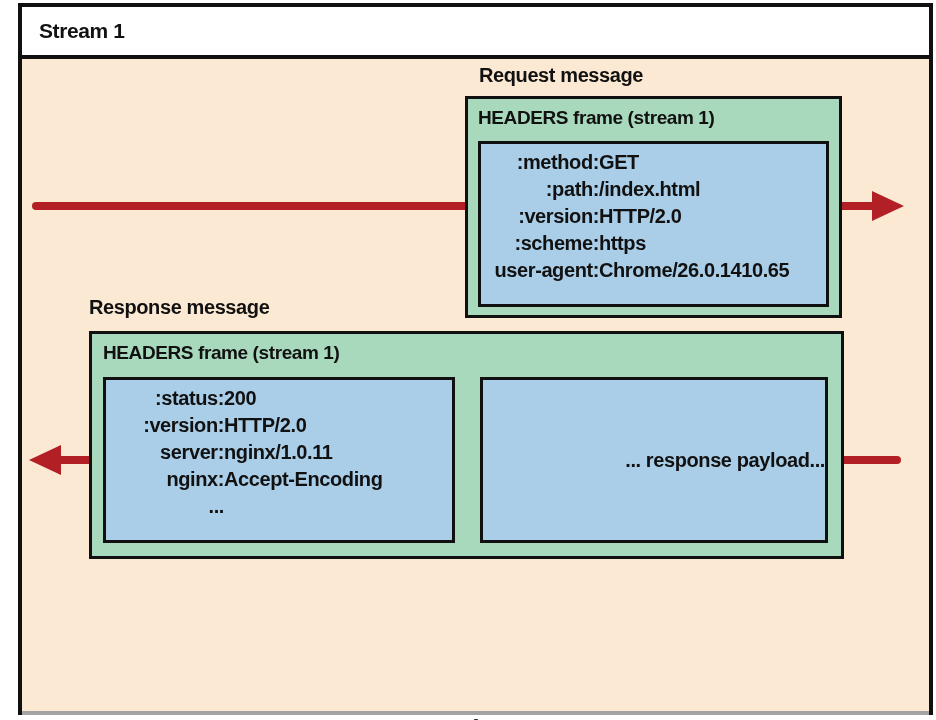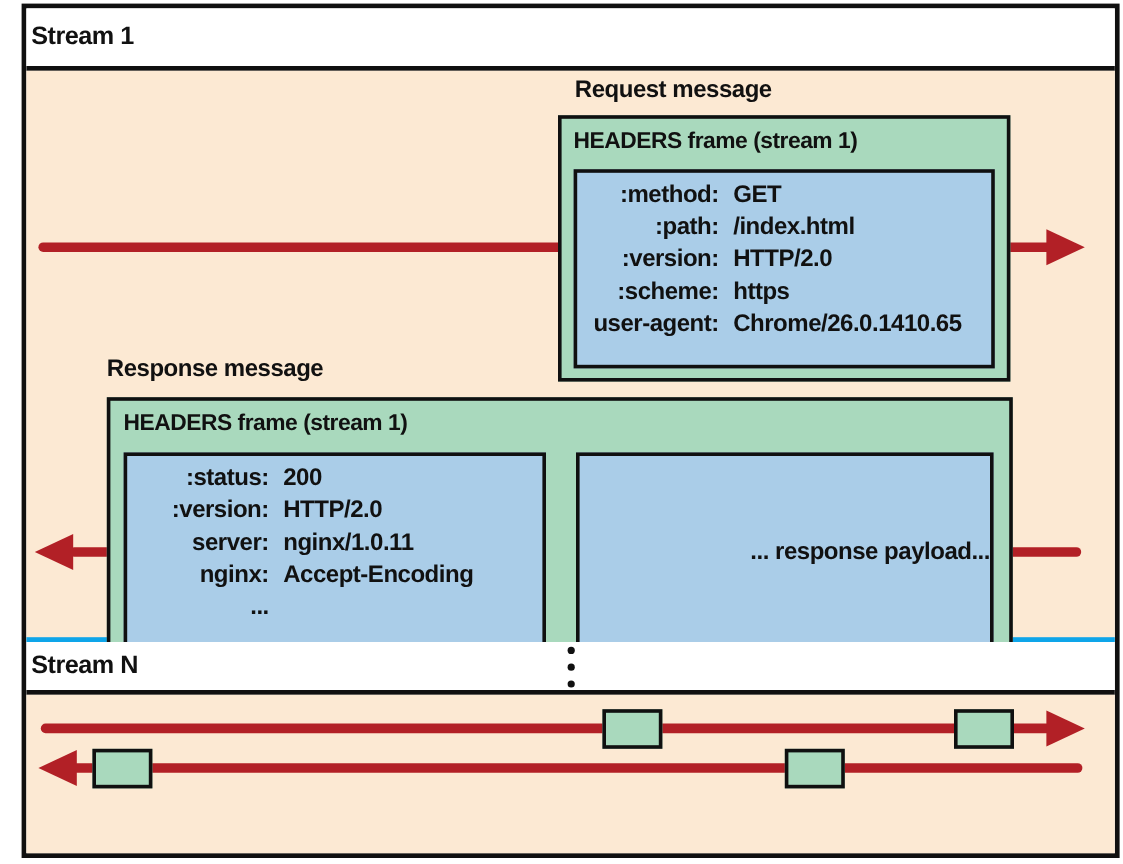--- a/index.html
+++ b/index.html
@@ -1,38 +1,38 @@
 <!DOCTYPE html>
 <html style="--peach: #fce9d3; --green: #a9d9bd; --blue: #aacde8; --red: #b22026; --border: #101010;"><head>
 <meta charset="utf-8">
 <style>
   html,body{margin:0;padding:0;background:#ffffff;}
   .canvas{position:relative;width:936px;height:720px;background:#ffffff;overflow:hidden;
           font-family:"Liberation Sans",sans-serif;font-weight:700;color:#111;letter-spacing:-0.4px;}
   .outer{position:absolute;left:18px;top:3px;width:915px;height:712px;box-sizing:border-box;
          border:4px solid #101010;display:flex;flex-direction:column;background:#fff;}
   .lane-bar{box-sizing:border-box;height:52px;background:#ffffff;border-bottom:4px solid #101010;
-            display:flex;align-items:center;padding-left:4px;font-size:21px;position:relative;flex:none;}
+            display:flex;align-items:center;padding-left:17px;font-size:21px;position:relative;flex:none;}
   .lane-bar.small{height:44px;align-items:center;}
-  .stream1-content{box-sizing:border-box;height:476px;background:var(--peach,#fce9d3);
-                   border-bottom:4px solid #0ea5e9;position:relative;flex:none;}
+  .stream1-content{box-sizing:border-box;height:656px;background:var(--peach,#fce9d3);
+                   border-bottom:4px solid #a3a3a3;position:relative;flex:none;}
   .streamN-content{flex:1;background:var(--peach,#fce9d3);position:relative;}
   .hline{position:absolute;height:8px;background:var(--red,#b22026);border-radius:4px;}
   .head-r{position:absolute;width:0;height:0;border-top:15px solid transparent;
           border-bottom:15px solid transparent;border-left:32px solid var(--red,#b22026);}
   .head-l{position:absolute;width:0;height:0;border-top:15px solid transparent;
           border-bottom:15px solid transparent;border-right:32px solid var(--red,#b22026);}
   .msg-label{position:absolute;font-size:20px;}
   .frame-box{position:absolute;box-sizing:border-box;background:var(--green,#a9d9bd);
              border:3px solid #101010;}
   .frame-title{position:absolute;font-size:19px;white-space:nowrap;}
   .hdr-box{position:absolute;box-sizing:border-box;background:var(--blue,#aacde8);
            border:3px solid #101010;}
   .kv{padding-top:5px;}
-  .kv-row{display:grid;grid-template-columns:118px 1fr;column-gap:12px;
+  .kv-row{display:grid;grid-template-columns:118px 1fr;
           font-size:20px;line-height:27px;white-space:nowrap;}
   .kv-row .k{text-align:right;}
   .kv-row .v{text-align:left;}
   .payload{display:flex;align-items:center;justify-content:center;font-size:20px;}
   .vdots{position:absolute;left:451px;top:4px;display:flex;flex-direction:column;gap:8px;align-items:center;}
   .vdots .dot{width:6px;height:6px;border-radius:50%;background:#101010;}
   .chip{position:absolute;box-sizing:border-box;width:50px;height:33px;
         background:var(--green,#a9d9bd);border:3px solid #101010;}
 </style>
 </head>

